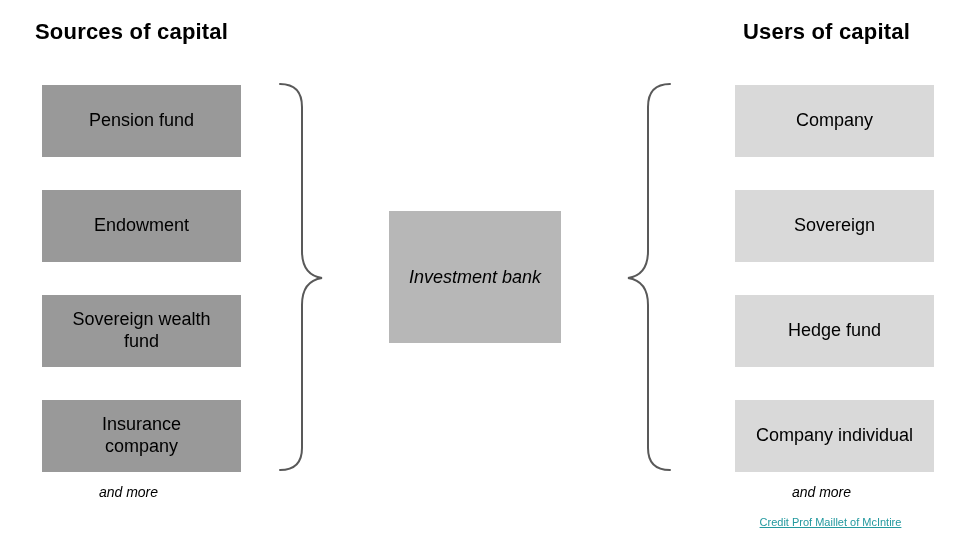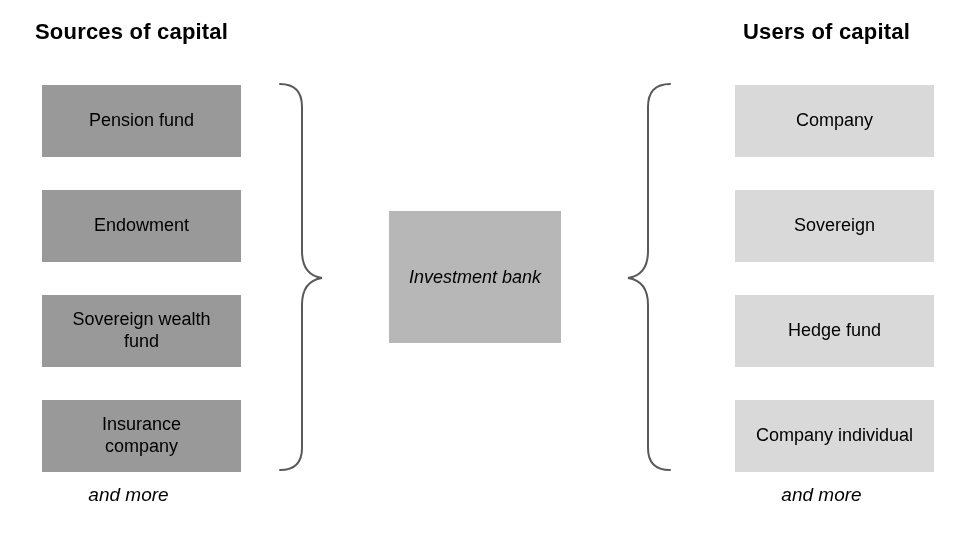--- a/index.html
+++ b/index.html
@@ -61,21 +61,21 @@
     text-align: center;
     font-size: 18px;
     font-style: italic;
   }
 
   .footnote {
     position: absolute;
     top: 484px;
     width: 173px;
     text-align: center;
-    font-size: 19px;
+    font-size: 14px;
     font-style: italic;
   }
   .footnote.left  { left: 42px; }
   .footnote.right { left: 735px; }
 
   .credit {
     position: absolute;
     left: 744px;
     top: 516px;
     width: 173px;
@@ -140,14 +140,17 @@
 
   <div class="center-box">
     <span class="box-label">Investment bank</span>
   </div>
 
   <svg class="braces" width="960" height="540" viewBox="0 0 960 540">
     <path d="M 280,84 Q 302,84 302,107 L 302,251 Q 302,275 322,278 Q 302,281 302,305 L 302,448 Q 302,470 280,470" fill="none" stroke="#595959" stroke-width="2" stroke-linecap="round"></path>
     <path d="M 670,84 Q 648,84 648,107 L 648,251 Q 648,275 628,278 Q 648,281 648,305 L 648,448 Q 648,470 670,470" fill="none" stroke="#595959" stroke-width="2" stroke-linecap="round"></path>
   </svg>
 
+  <div class="credit">
+    <a href="#">Credit Prof Maillet of McIntire</a>
+  </div>
 
 </div>
 
 </body></html>

